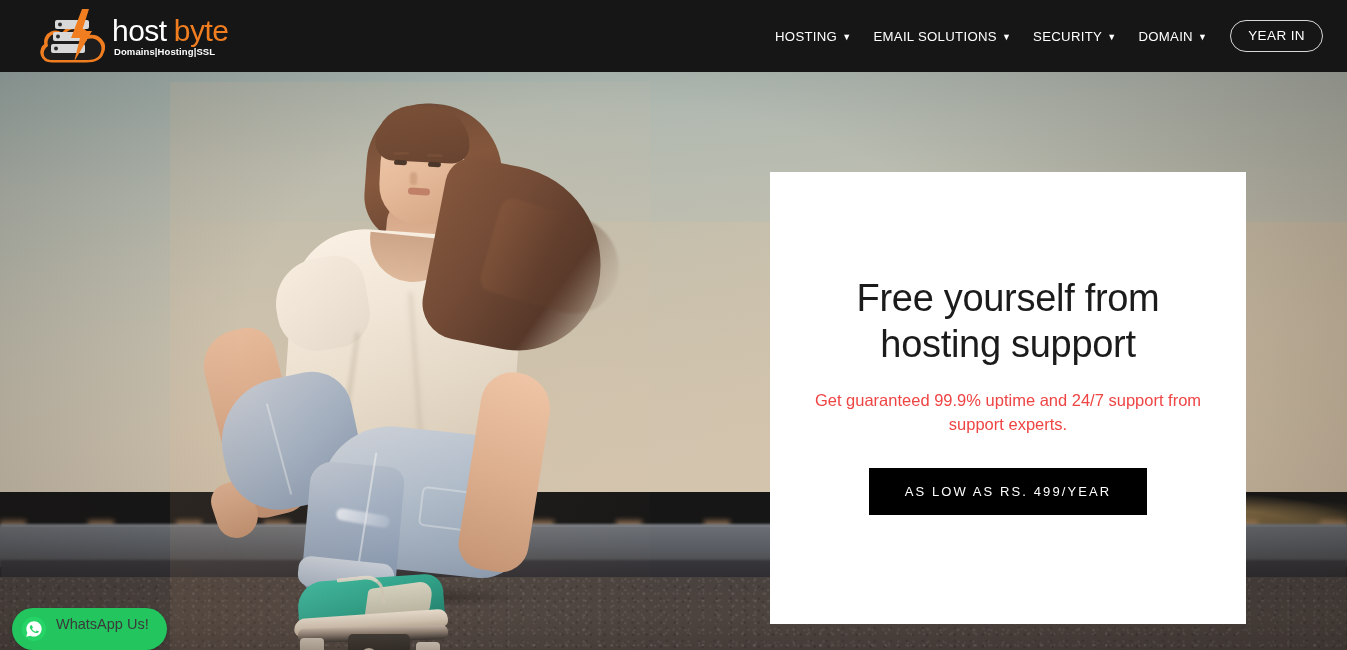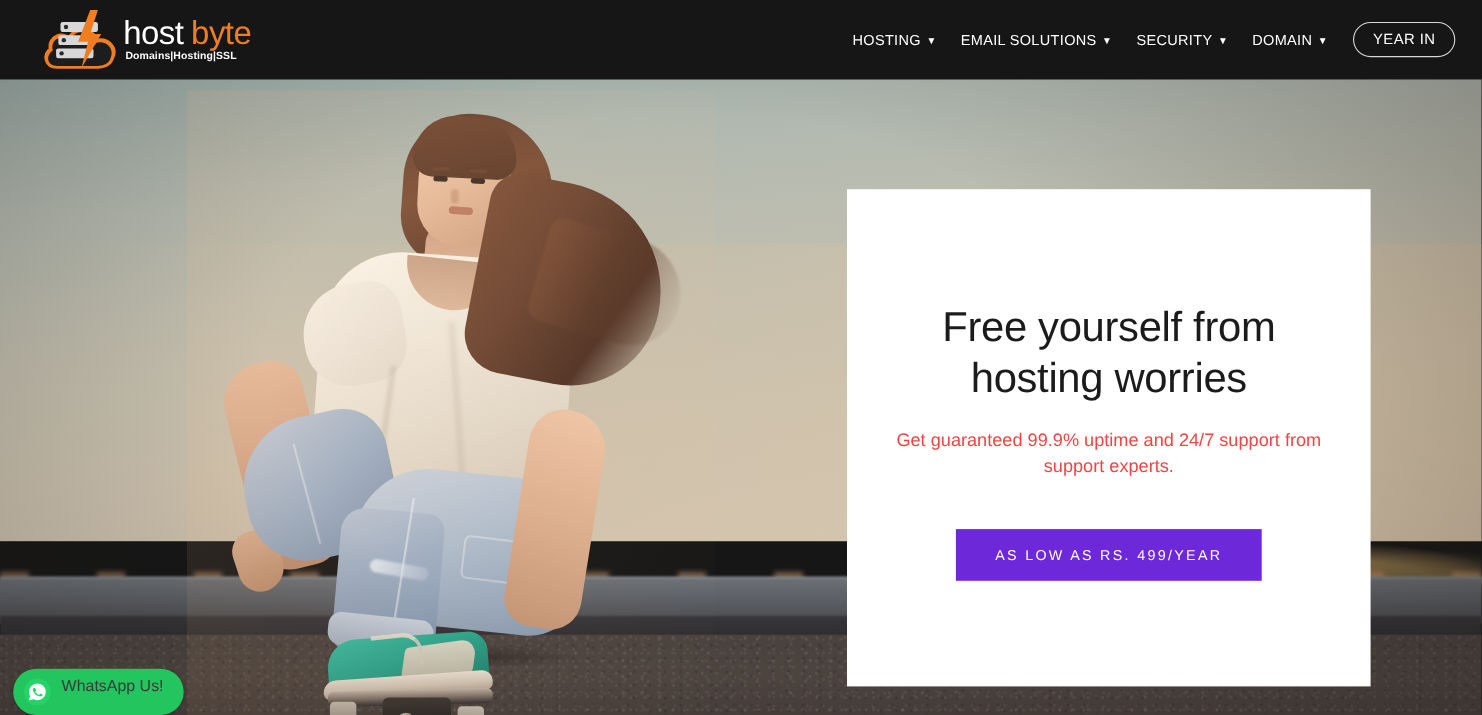--- a/index.html
+++ b/index.html
@@ -343,22 +343,22 @@
     font-size:38px; line-height:1.2; font-weight:400;
     color:#1b1b1b; text-align:center; letter-spacing:-.3px;
     max-width:400px;
   }
   .card-sub {
     margin-top:22px;
     font-size:16.5px; line-height:1.45; color:#ef4444;
     text-align:center; max-width:410px;
   }
   .card-cta {
-    margin-top:44px;
-    background:#6d28d9; color:#ffffff;
+    margin-top:31px;
+    background:#000000; color:#ffffff;
     font-size:13px; letter-spacing:2.1px;
     padding:16px 36px; border:none; cursor:pointer;
     white-space:nowrap;
   }
 
   
   .whatsapp {
     position:absolute; left:12px; top:608px;
     display:flex; align-items:flex-start; gap:9px;
     background:#22c55e; border-radius:22px;
@@ -488,21 +488,21 @@
         <div class="wheel w1"></div>
         <div class="wheel w2"></div>
       </div>
       <div class="subject-warm"></div>
     </div>
 
     <div class="vignette"></div>
   </div>
 
   <div class="hero-card">
-    <h1 class="card-title">Free yourself from hosting worries</h1>
+    <h1 class="card-title">Free yourself from hosting support</h1>
     <p class="card-sub">Get guaranteed 99.9% uptime and 24/7 support from support experts.</p>
     <button class="card-cta">AS LOW AS RS. 499/YEAR</button>
   </div>
 </div>
 
 <div class="whatsapp">
   <span class="wa-icon">
     <svg viewBox="0 0 32 32" width="26" height="26">
       <circle cx="16" cy="16" r="15" fill="#25d366"></circle>
       <path d="M16 6.6c-5.2 0-9.4 4.2-9.4 9.4 0 1.7.4 3.2 1.2 4.6L6.4 25.6l5.2-1.4c1.3.7 2.8 1.1 4.4 1.1 5.2 0 9.4-4.2 9.4-9.4S21.2 6.6 16 6.6zm5.4 13.2c-.2.6-1.3 1.2-1.8 1.2-.5.1-1 .1-1.7-.1-.4-.1-.9-.3-1.5-.6-2.6-1.1-4.3-3.8-4.5-4-.1-.2-1-1.4-1-2.6 0-1.2.6-1.8.9-2.1.2-.2.5-.3.7-.3h.5c.2 0 .4-.1.6.5.2.6.8 2 .9 2.1.1.1.1.3 0 .5-.1.2-.1.3-.3.5l-.4.4c-.1.1-.3.3-.1.6.2.3.7 1.2 1.6 2 1.1 1 2 1.3 2.3 1.4.3.1.5.1.6-.1.2-.2.7-.8.9-1.1.2-.3.4-.2.6-.1.2.1 1.5.7 1.7.9.3.1.4.2.5.3.1.2.1.7-.1 1.3z" fill="#ffffff"></path>

